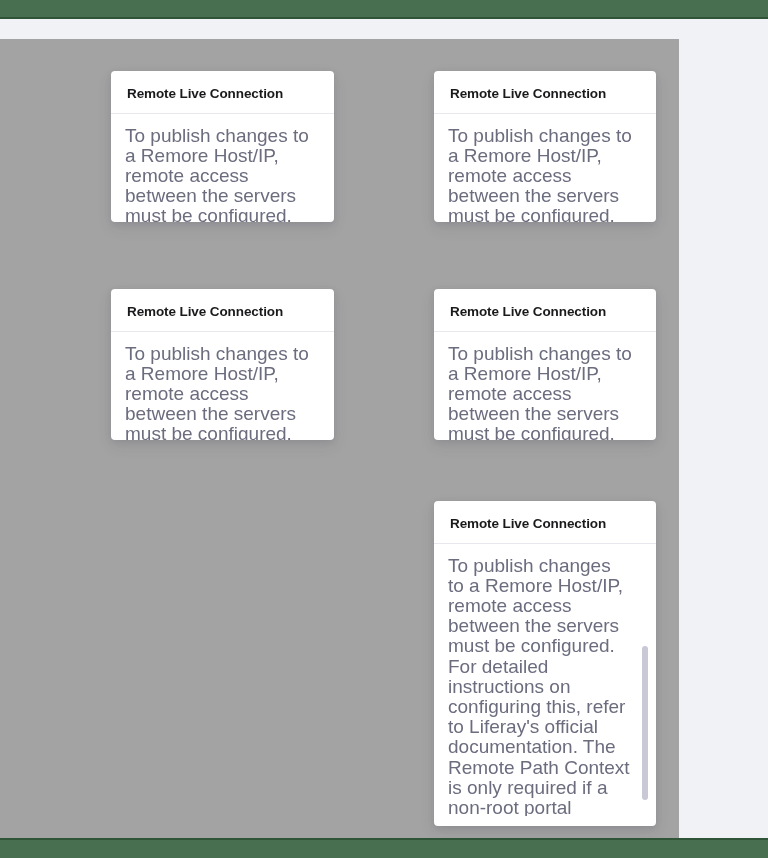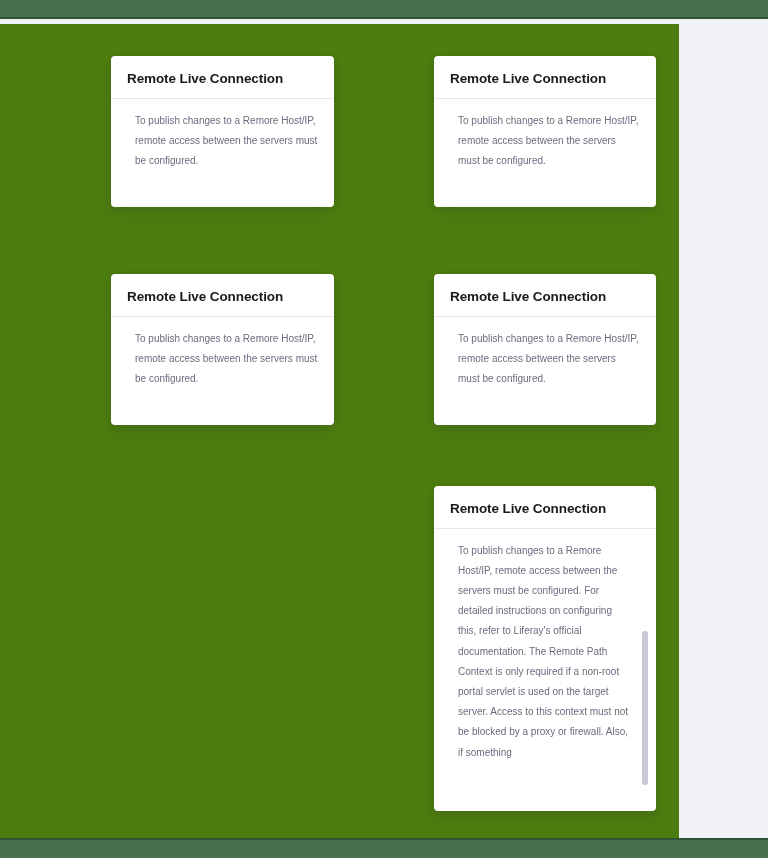--- a/index.html
+++ b/index.html
@@ -30,25 +30,25 @@
   }
   .chrome-bar.bottom {
     bottom: 0;
     height: 20px;
     border-top: 2px solid #2f5438;
   }
 
   
   .stage {
     position: absolute;
-    top: 24px;
+    top: 39px;
     left: 0;
     width: 679px;
     height: 816px;
-    background: #4d7c0f;
+    background: #a3a3a3;
   }
 
   
   .popover {
     position: absolute;
     background: #ffffff;
     border-radius: 4px;
     box-shadow: 0 2px 6px rgba(39, 44, 65, 0.10),
                 0 6px 16px rgba(39, 44, 65, 0.09);
     box-sizing: border-box;
@@ -59,22 +59,22 @@
     border-bottom: 1px solid #e7e7ed;
   }
   .popover-title {
     font-size: 13.5px;
     font-weight: bold;
     color: #1a1a1c;
     line-height: 1.3;
     letter-spacing: -0.1px;
   }
   .popover-body {
-    padding: 12px 16px 16px 24px;
-    font-size: 10px;
+    padding: 12px 16px 16px 14px;
+    font-size: 19px;
     line-height: 20.2px;
     color: #6b6c7e;
     box-sizing: border-box;
   }
   .popover-body.scrolling {
     height: 272px;
     overflow: hidden;
     padding-right: 26px;
     position: relative;
   }

